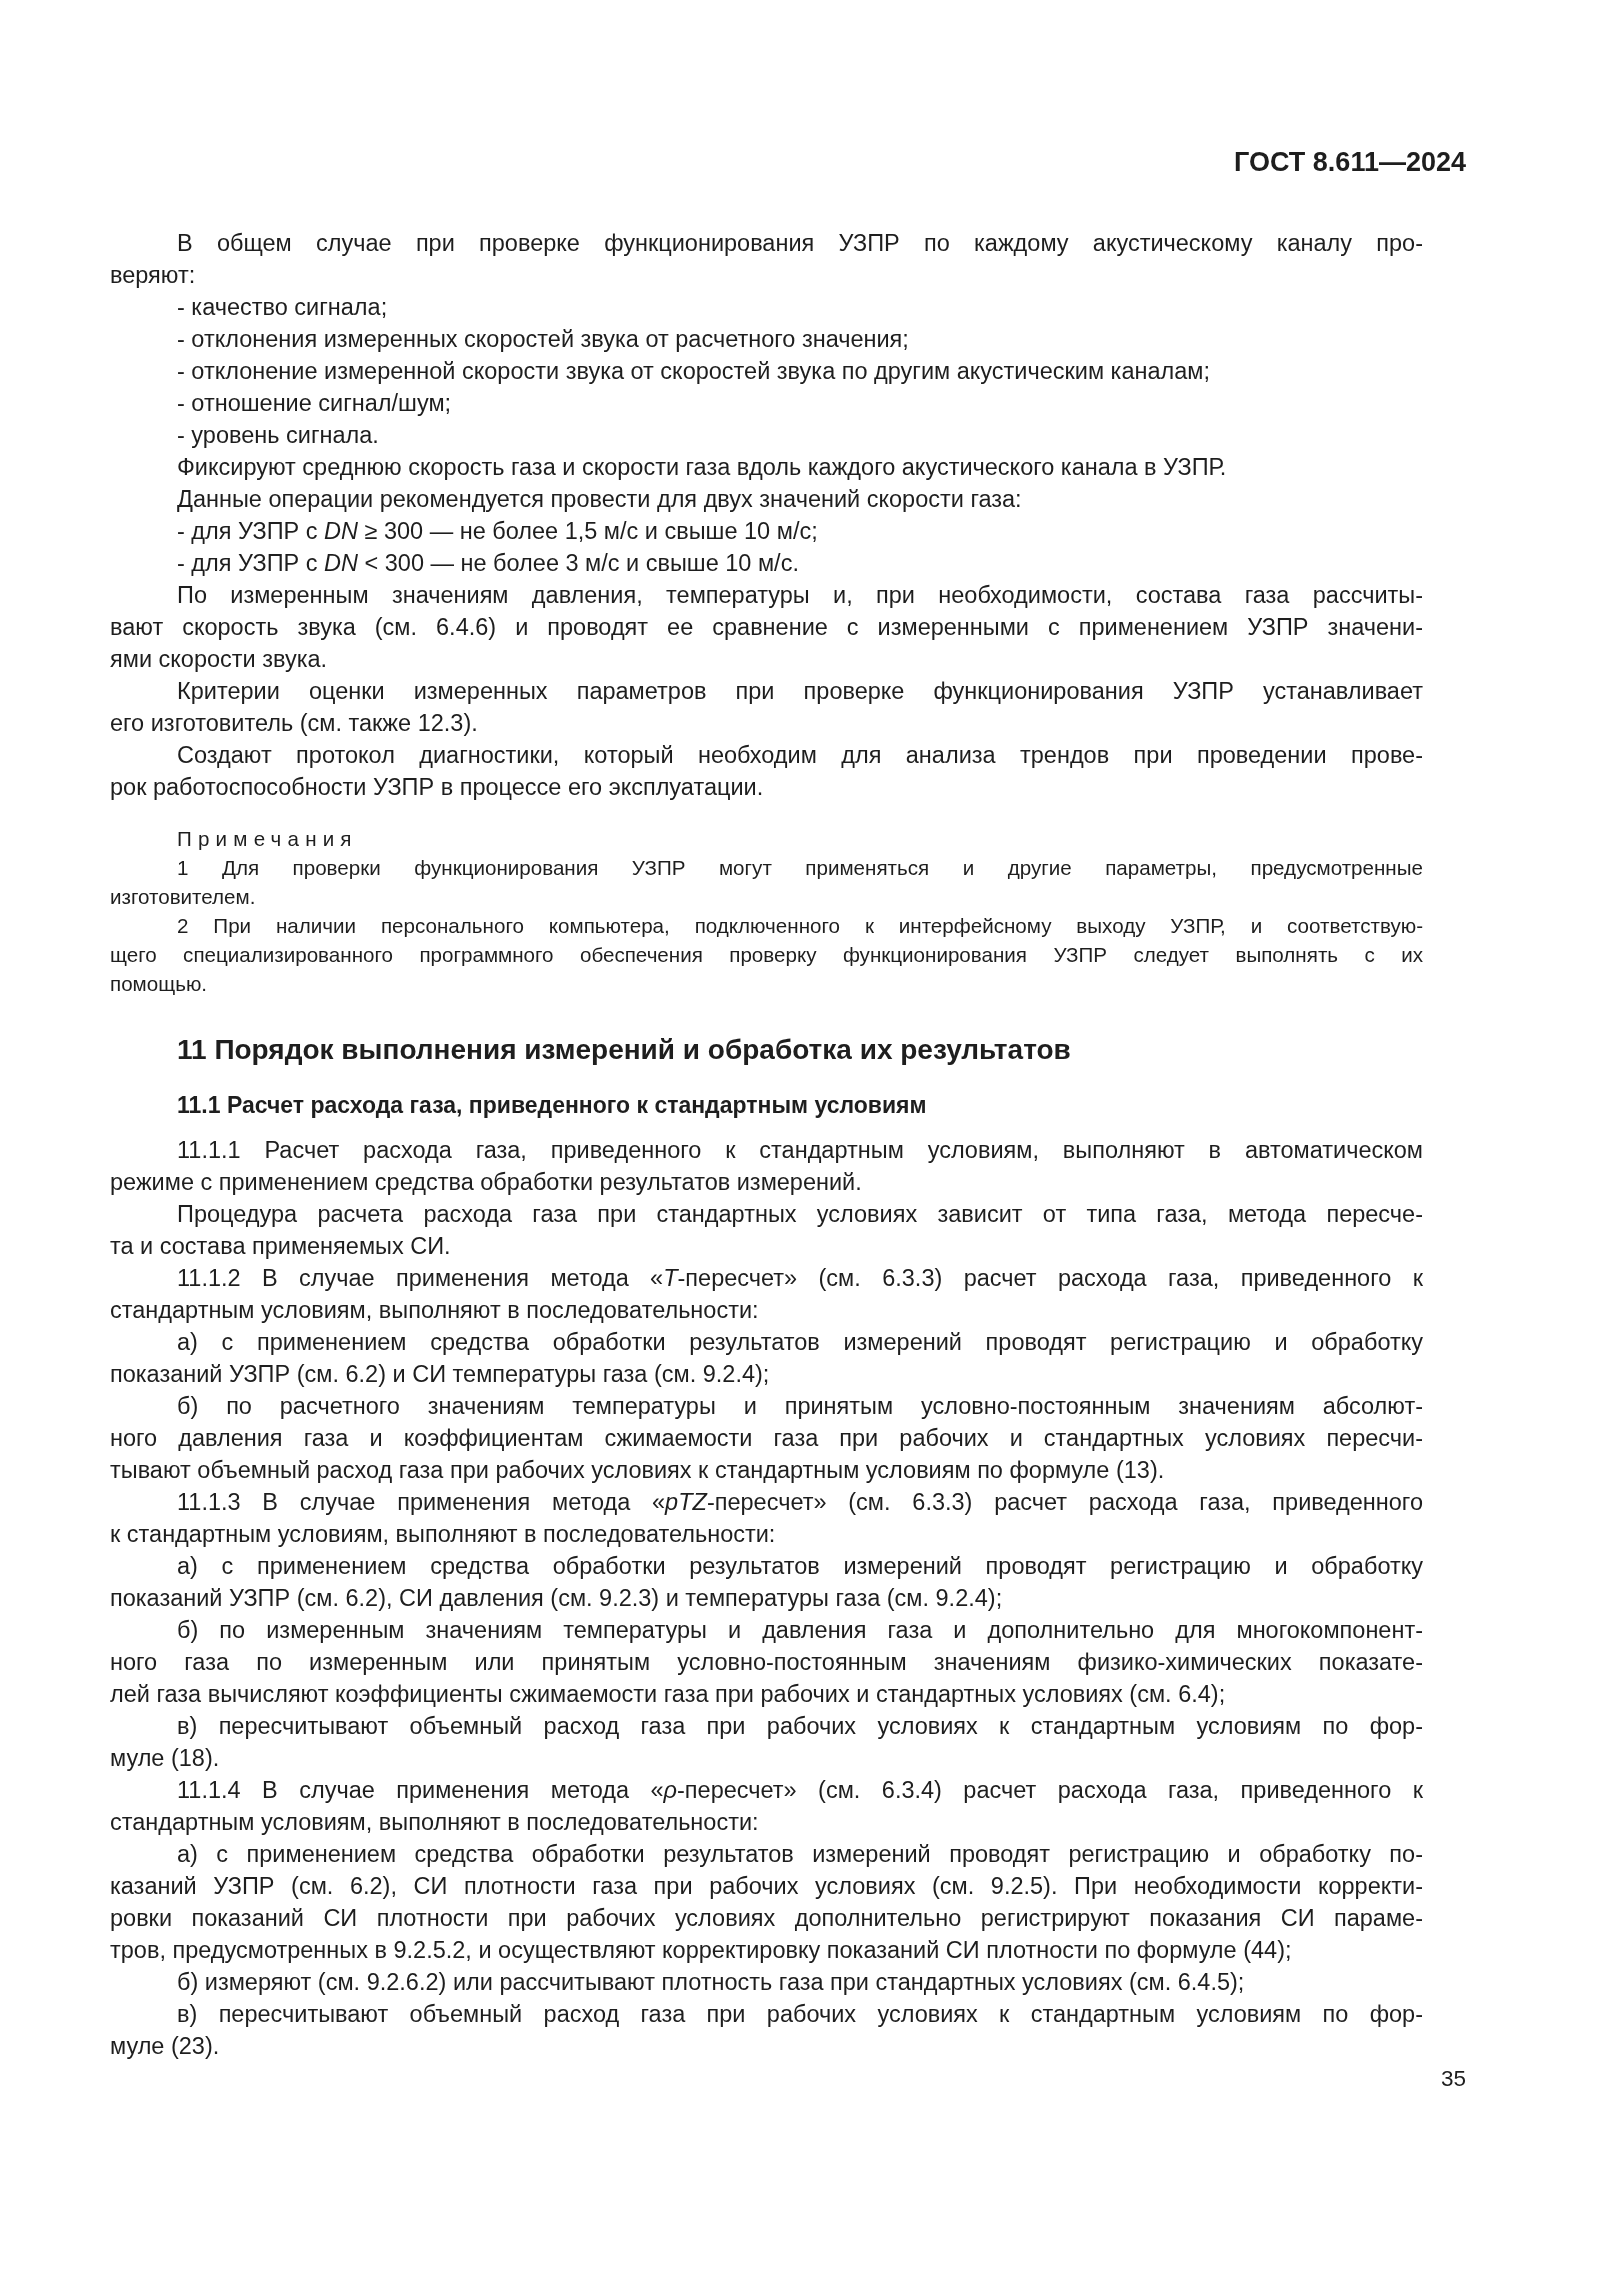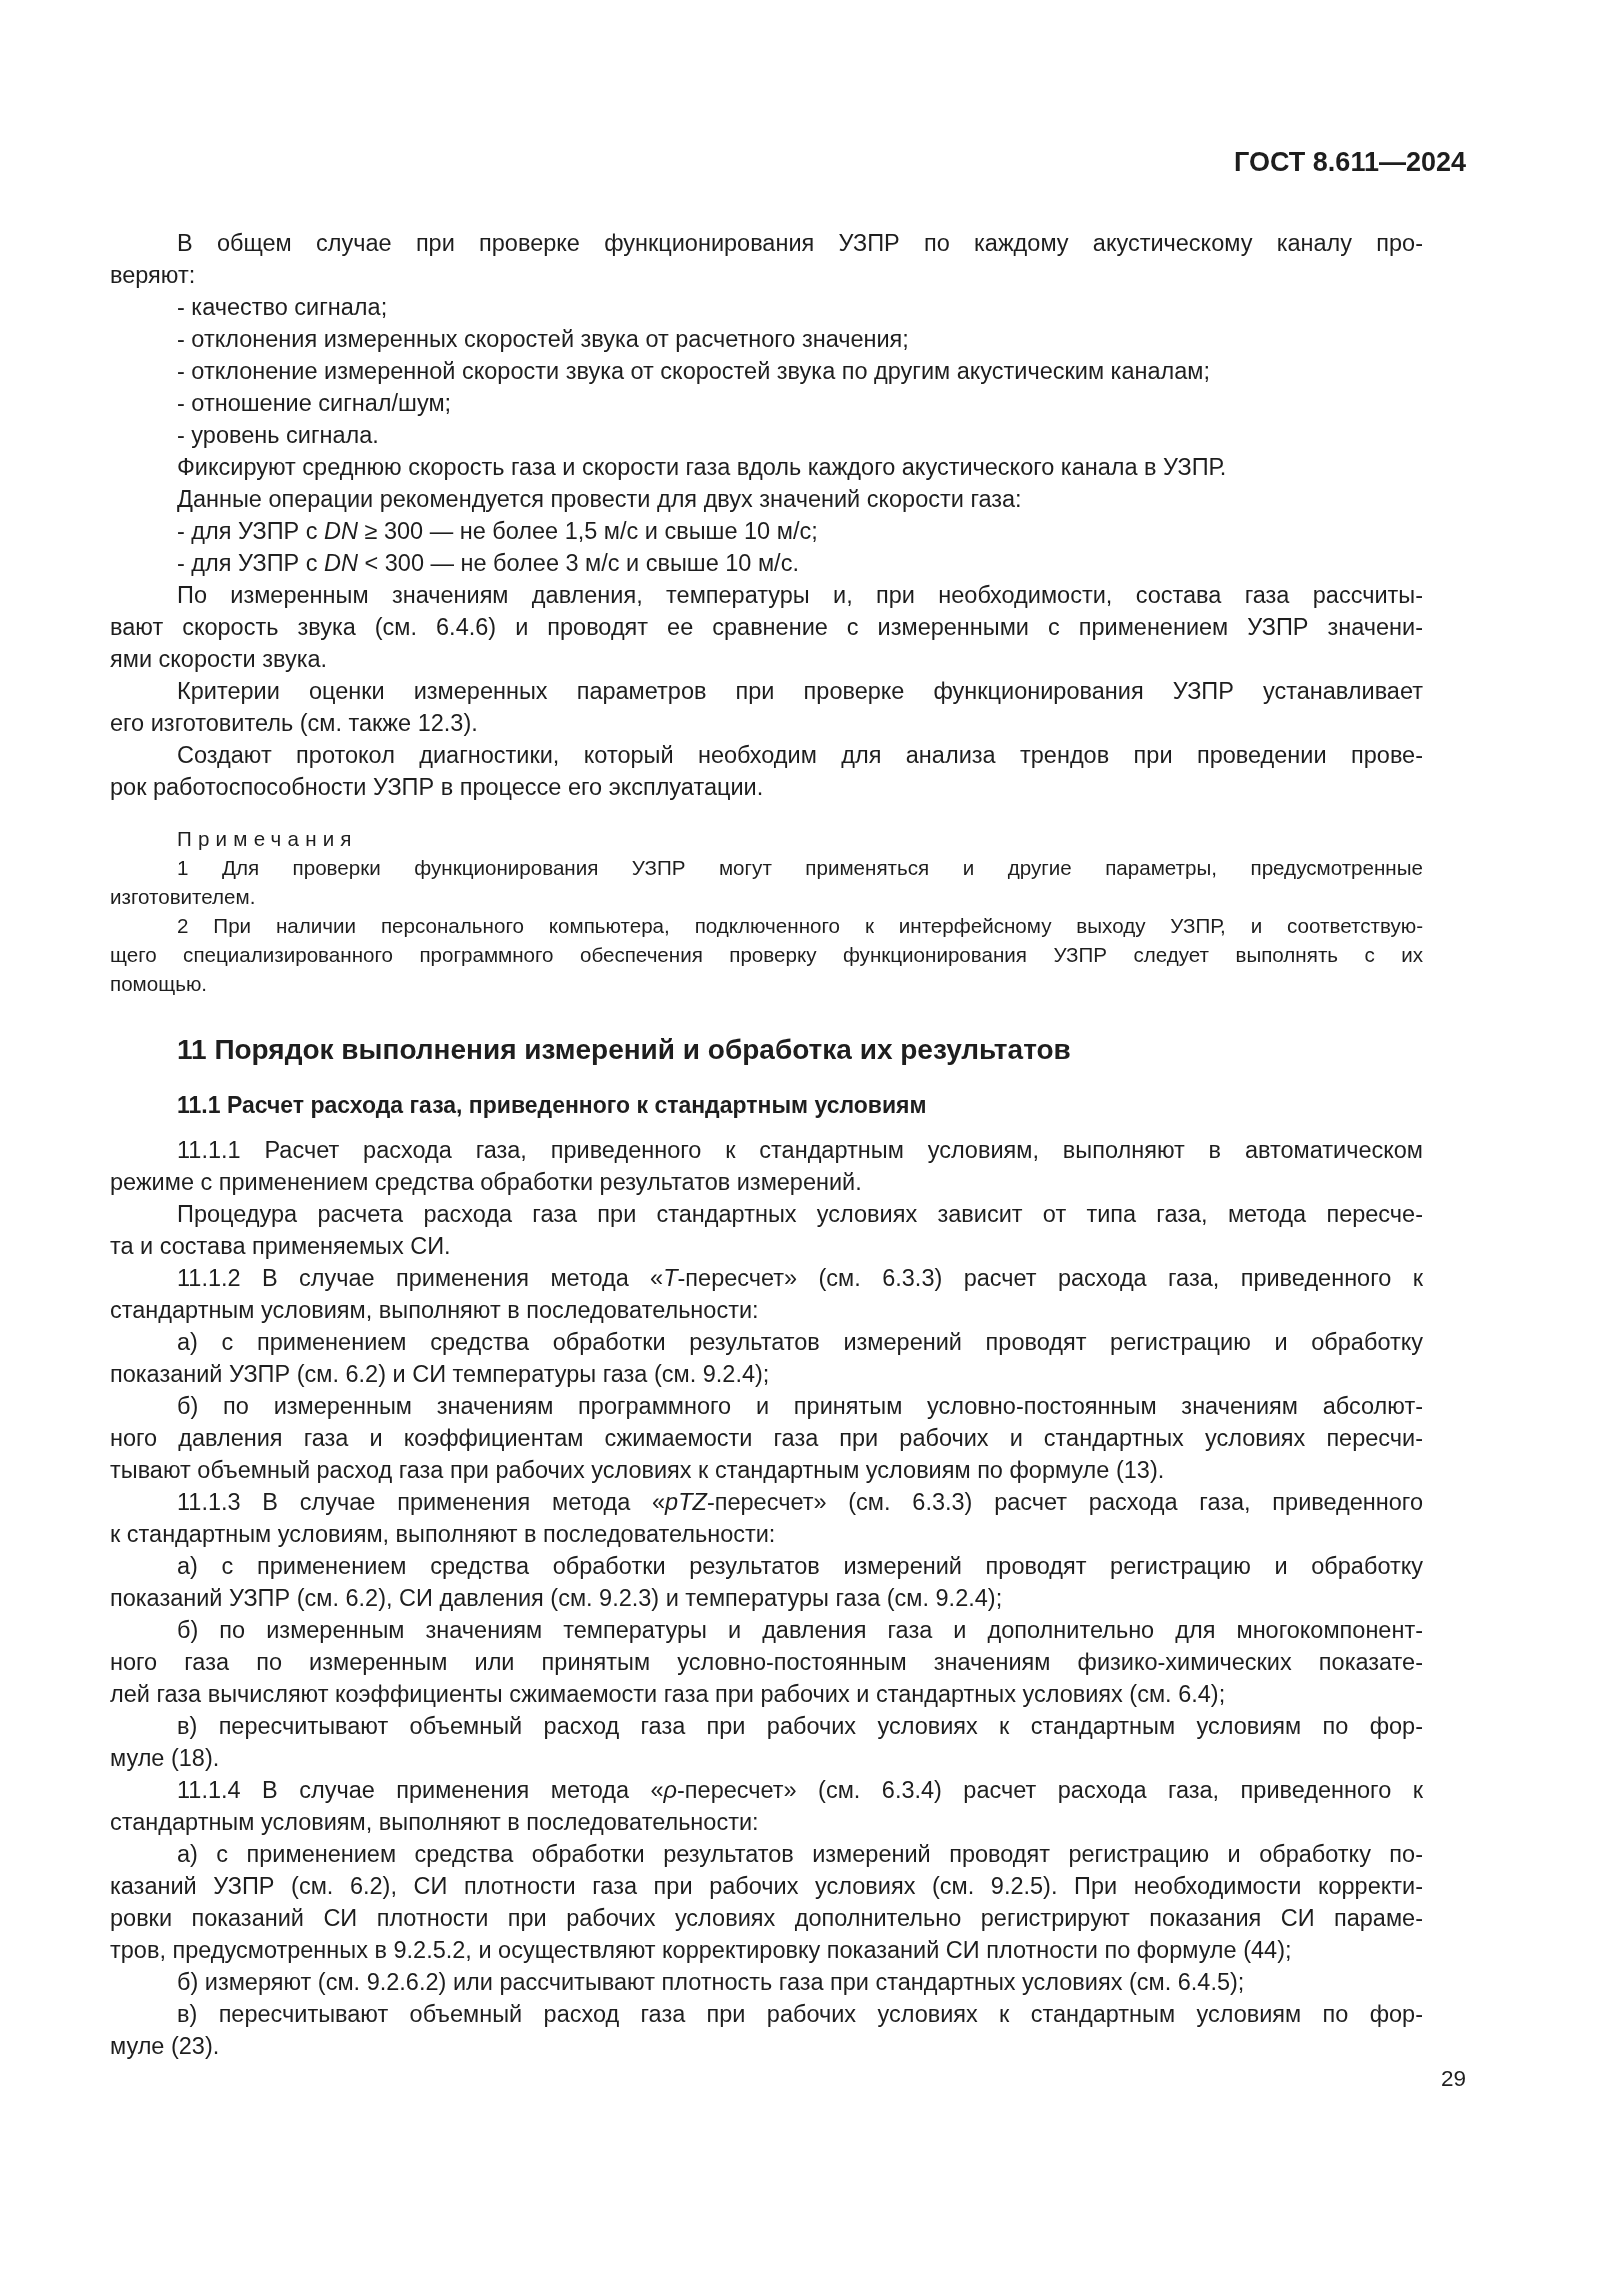--- a/index.html
+++ b/index.html
@@ -133,21 +133,21 @@
       </div>
       <div class="block para">
         <div class="line">11.1.2 В случае применения метода «<i>T</i>-пересчет» (см. 6.3.3) расчет расхода газа, приведенного к</div>
         <div class="line end">стандартным условиям, выполняют в последовательности:</div>
       </div>
       <div class="block para">
         <div class="line">а) с применением средства обработки результатов измерений проводят регистрацию и обработку</div>
         <div class="line end">показаний УЗПР (см. 6.2) и СИ температуры газа (см. 9.2.4);</div>
       </div>
       <div class="block para">
-        <div class="line">б) по измеренным значениям программного и принятым условно-постоянным значениям абсолют-</div>
+        <div class="line">б) по расчетного значениям температуры и принятым условно-постоянным значениям абсолют-</div>
         <div class="line">ного давления газа и коэффициентам сжимаемости газа при рабочих и стандартных условиях пересчи-</div>
         <div class="line end">тывают объемный расход газа при рабочих условиях к стандартным условиям по формуле (13).</div>
       </div>
       <div class="block para">
         <div class="line">11.1.3 В случае применения метода «<i>pTZ</i>-пересчет» (см. 6.3.3) расчет расхода газа, приведенного</div>
         <div class="line end">к стандартным условиям, выполняют в последовательности:</div>
       </div>
       <div class="block para">
         <div class="line">а) с применением средства обработки результатов измерений проводят регистрацию и обработку</div>
         <div class="line end">показаний УЗПР (см. 6.2), СИ давления (см. 9.2.3) и температуры газа (см. 9.2.4);</div>
@@ -173,15 +173,15 @@
       </div>
       <div class="block para">
         <div class="line end">б) измеряют (см. 9.2.6.2) или рассчитывают плотность газа при стандартных условиях (см. 6.4.5);</div>
       </div>
       <div class="block para">
         <div class="line">в) пересчитывают объемный расход газа при рабочих условиях к стандартным условиям по фор-</div>
         <div class="line end">муле (23).</div>
       </div>
     </div>
 
-  <div class="page-number">29</div>
+  <div class="page-number">35</div>
 </div>
 
 
 </body></html>

